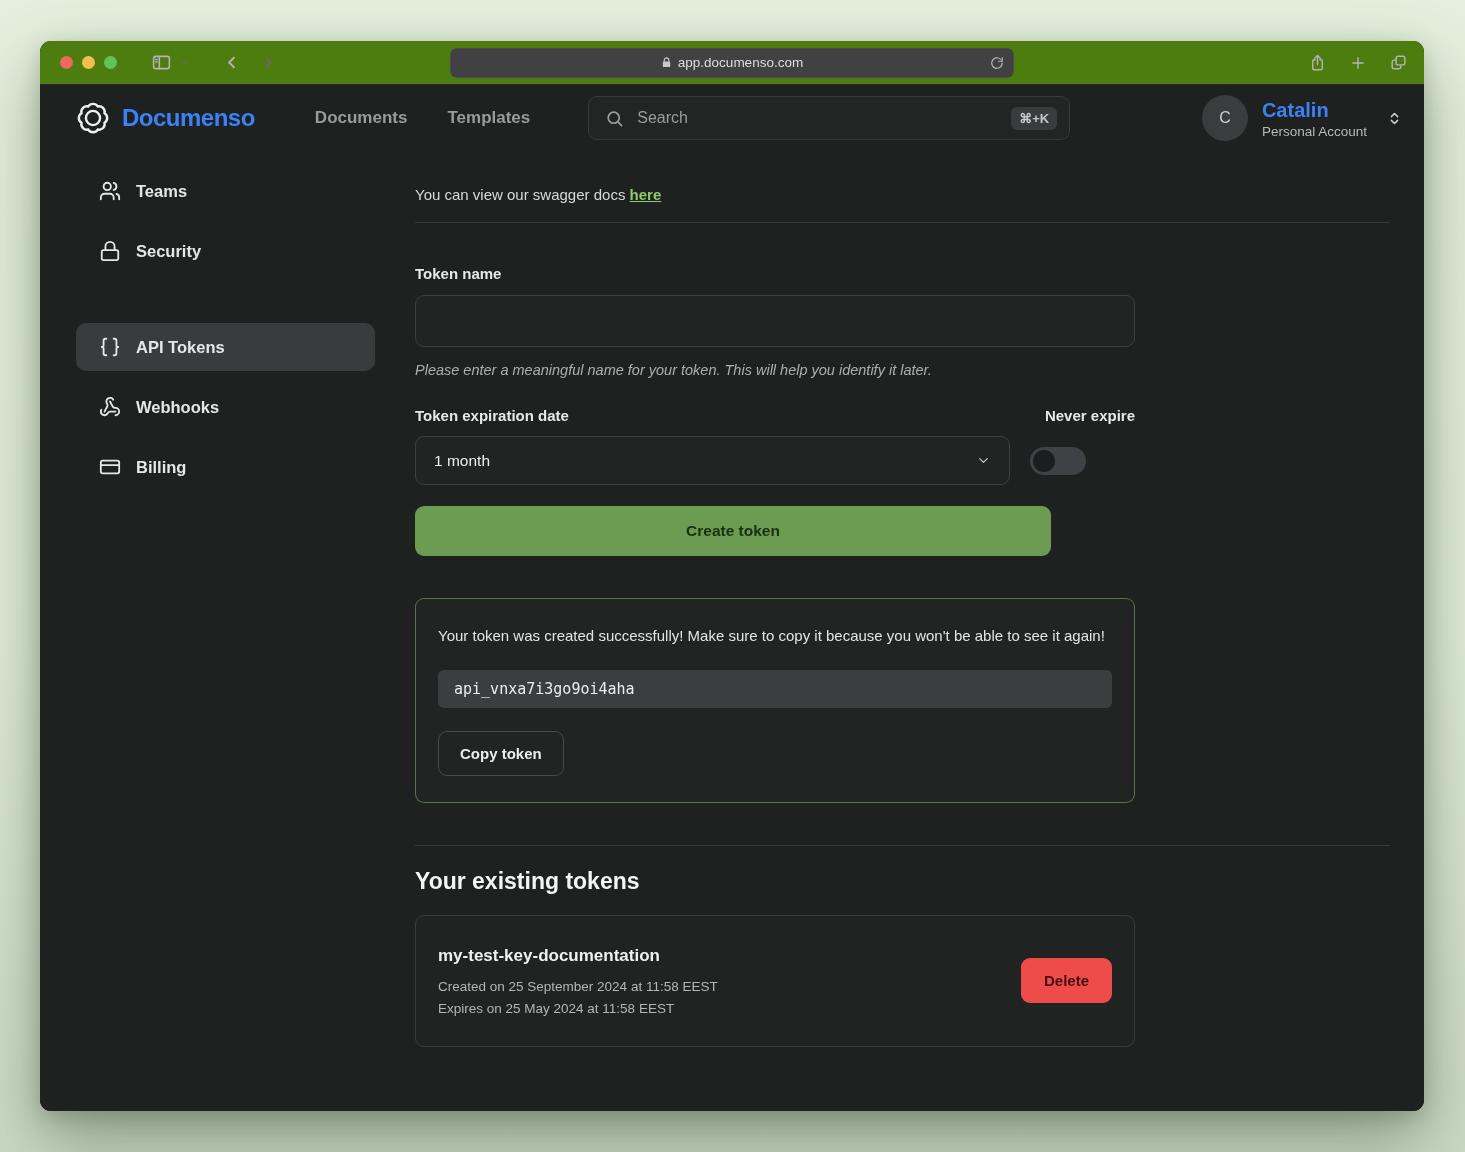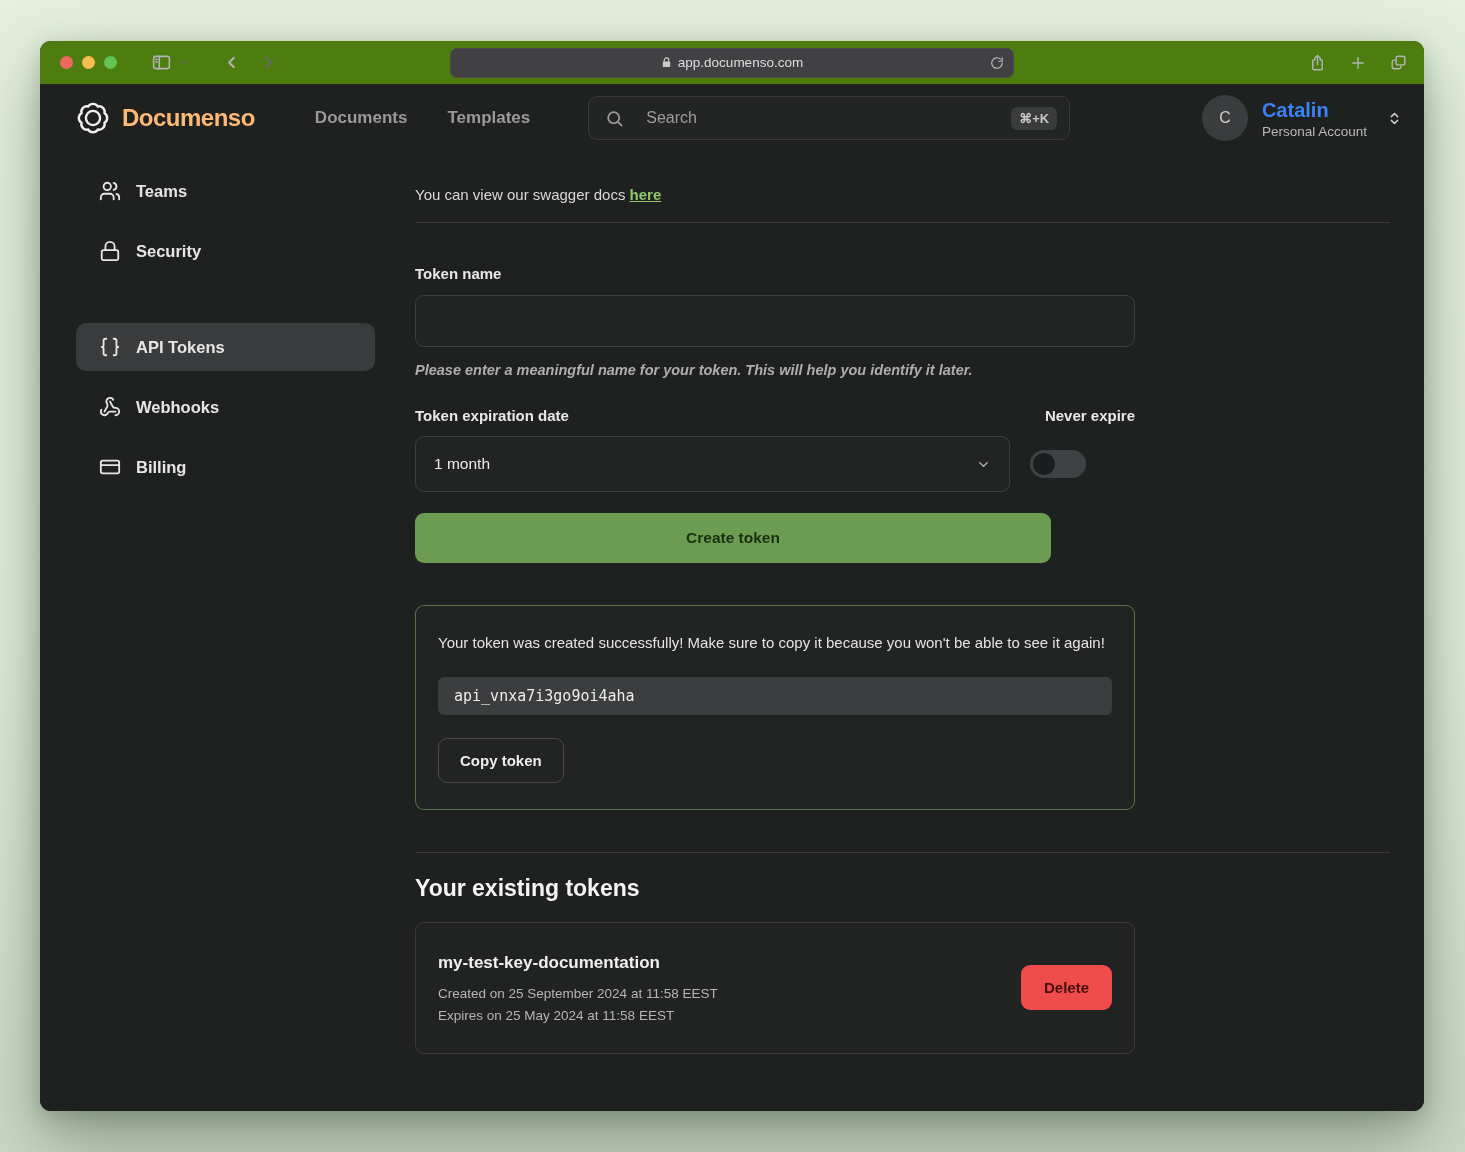--- a/index.html
+++ b/index.html
@@ -37,29 +37,29 @@
   }
   .addr .lock { margin-right:6px; color:#c9c9ca; display:flex; }
   .addr .reload { position:absolute; right:9px; top:50%; transform:translateY(-50%); color:#bdbdbe; display:flex; }
   .chrome-right { position:absolute; right:16px; display:flex; gap:22px; align-items:center; color:#b4b4b6; }
 
   
   .app { flex:1; background:#1f2020; display:flex; flex-direction:column; color:#e4e4e4; }
   .app-header { height:66px; flex:0 0 66px; display:flex; align-items:center; padding:0 22px 0 36px; }
   .brand { display:flex; align-items:center; gap:12px; cursor:pointer; }
   .brand svg { color:#f0f0f0; }
-  .brand-name { font-size:24px; font-weight:bold; letter-spacing:-.5px; color:#fdba74; }
+  .brand-name { font-size:24px; font-weight:bold; letter-spacing:-.5px; color:#3b82f6; }
   .nav { display:flex; gap:40px; margin-left:60px; }
   .nav-item { font-size:17px; font-weight:600; color:#9a9a9b; cursor:pointer; }
   .search {
     margin-left:58px; width:482px; height:44px; background:#232424;
     border:1px solid #3a3a3c; border-radius:9px; display:flex; align-items:center;
     padding:0 12px 0 16px; color:#9d9d9e; cursor:text;
   }
-  .search-text { margin-left:22px; font-size:16px; }
+  .search-text { margin-left:13px; font-size:16px; }
   .kbd {
     margin-left:auto; background:#3a3b3c; color:#c7c7c8; border-radius:6px;
     font-size:13px; padding:4px 8px; font-weight:600;
   }
   .account { margin-left:auto; display:flex; align-items:center; gap:14px; cursor:pointer; }
   .avatar {
     width:46px; height:46px; border-radius:50%; background:#3b3c3d; color:#cfcfd0;
     display:flex; align-items:center; justify-content:center; font-size:16px;
   }
   .acc-name { font-size:20px; font-weight:bold; color:#3b82f6; line-height:1.35; }
@@ -82,26 +82,26 @@
   .swagger a { color:#8fc96c; font-weight:600; text-decoration:underline; cursor:pointer; }
   .divider { height:1px; background:#3a3a3b; margin-top:19px; }
 
   .field-label { font-size:15px; font-weight:600; color:#e8e8e8; }
   .mt-42 { margin-top:42px; }
   .text-input {
     margin-top:13px; width:720px; height:52px; background:#222323;
     border:1px solid #3e3f41; border-radius:9px; color:#e8e8e8; font-size:15px;
     padding:0 16px; font-family:"Liberation Sans", sans-serif; outline:none;
   }
-  .hint { margin-top:15px; font-size:14.5px; font-style:italic; color:#aeaeae;font-weight:bold; }
+  .hint { margin-top:15px; font-size:14.5px; font-style:italic; color:#aeaeae; }
 
   .exp-row { margin-top:29px; width:720px; display:flex; align-items:center; justify-content:space-between; }
   .ctl-row { margin-top:12px; display:flex; align-items:center; }
   .select {
-    width:595px; height:56px; background:#222323; border:1px solid #3e3f41; border-radius:9px;
+    width:595px; height:49px; background:#222323; border:1px solid #3e3f41; border-radius:9px;
     display:flex; align-items:center; justify-content:space-between; padding:0 18px;
     font-size:15.5px; color:#ececec; cursor:pointer;
   }
   .select .chev { color:#bdbdbd; display:flex; }
   .toggle {
     margin-left:20px; width:56px; height:28px; border-radius:14px; background:#404144;
     position:relative; cursor:pointer;
   }
   .toggle .knob {
     position:absolute; left:3px; top:3px; width:22px; height:22px; border-radius:50%;

